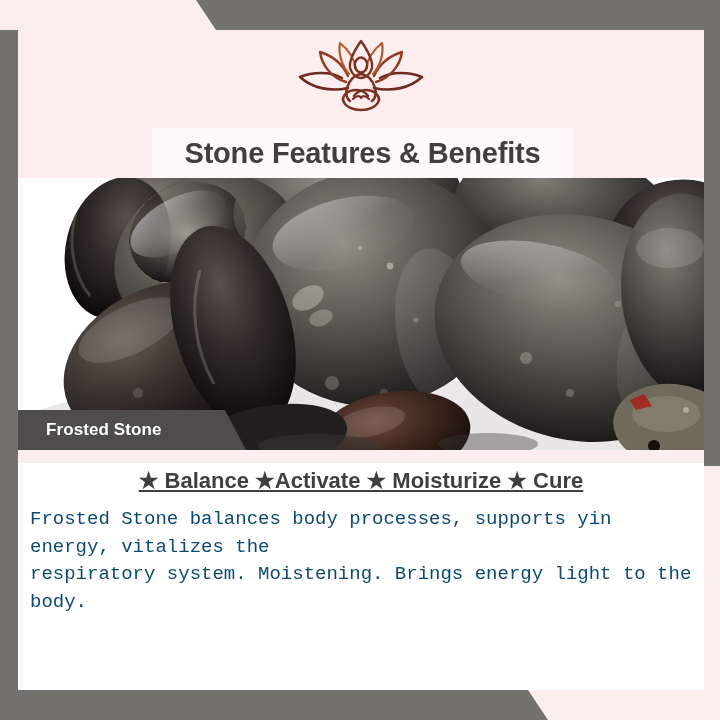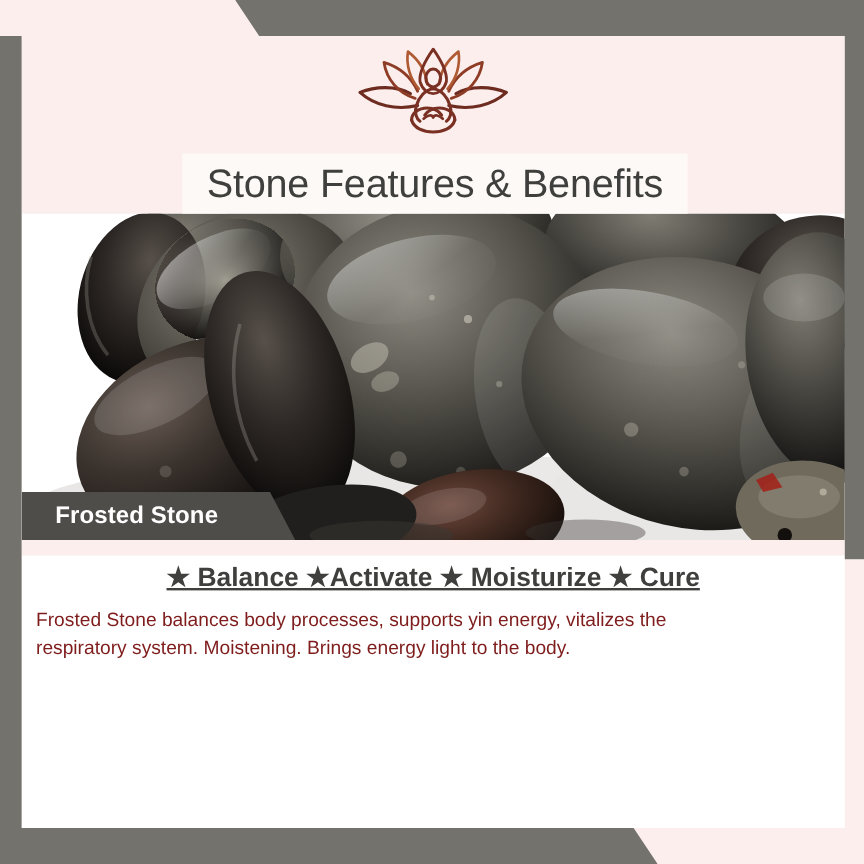--- a/index.html
+++ b/index.html
@@ -49,60 +49,60 @@
 
   
   .title-banner{
     position:absolute;left:152px;top:128px;width:421px;height:50px;
     background:#fdf9f7;
     display:flex;align-items:center;justify-content:center;
     z-index:6;
   }
   .title-text{
     font-family:"Liberation Sans",sans-serif;
-    font-weight:normal;font-size:33px;color:#3f3f3d;
+    font-weight:bold;font-size:29px;color:#3f3f3d;
     letter-spacing:-0.2px;white-space:nowrap;
   }
 
   
   .photo{
     position:absolute;left:18px;top:178px;width:686px;height:272px;
     overflow:hidden;background:#f2f1f0;
   }
   .photo-svg{position:absolute;left:0;top:0;width:686px;height:272px;display:block;}
 
   
   .caption-chip{
     position:absolute;left:0px;bottom:0px;height:40px;width:228px;
     background:#4f4d49;
     clip-path:polygon(0 0, 207px 0, 228px 40px, 0 40px);
     display:flex;align-items:center;
     z-index:4;
   }
   .caption-text{
-    color:#ffffff;font-weight:bold;font-size:20px;
+    color:#ffffff;font-weight:bold;font-size:17px;
     padding-left:28px;letter-spacing:.1px;white-space:nowrap;
     font-family:"Liberation Sans",sans-serif;
   }
 
   
   .pink-strip{
     position:absolute;left:18px;top:450px;width:686px;height:13px;background:#fbeeec;
   }
   .benefits{
     position:absolute;left:18px;top:468px;width:686px;
     text-align:center;
     font-weight:bold;font-size:22px;color:#3f3f3d;
     white-space:nowrap;
     text-decoration:underline;
   }
   .desc{
     position:absolute;left:30px;top:506px;width:664px;
-    font-size:16px;line-height:1.45;color:#7f1d1d;
-    font-family:Liberation Sans, sans-serif;
+    font-size:19px;line-height:1.45;color:#0c4a6e;
+    font-family:Liberation Mono, monospace;
   }
 </style>
 </head>
 <body>
 
 <div id="page">
 
   <div class="pink-page"></div>
   <div class="white-card"></div>
 

